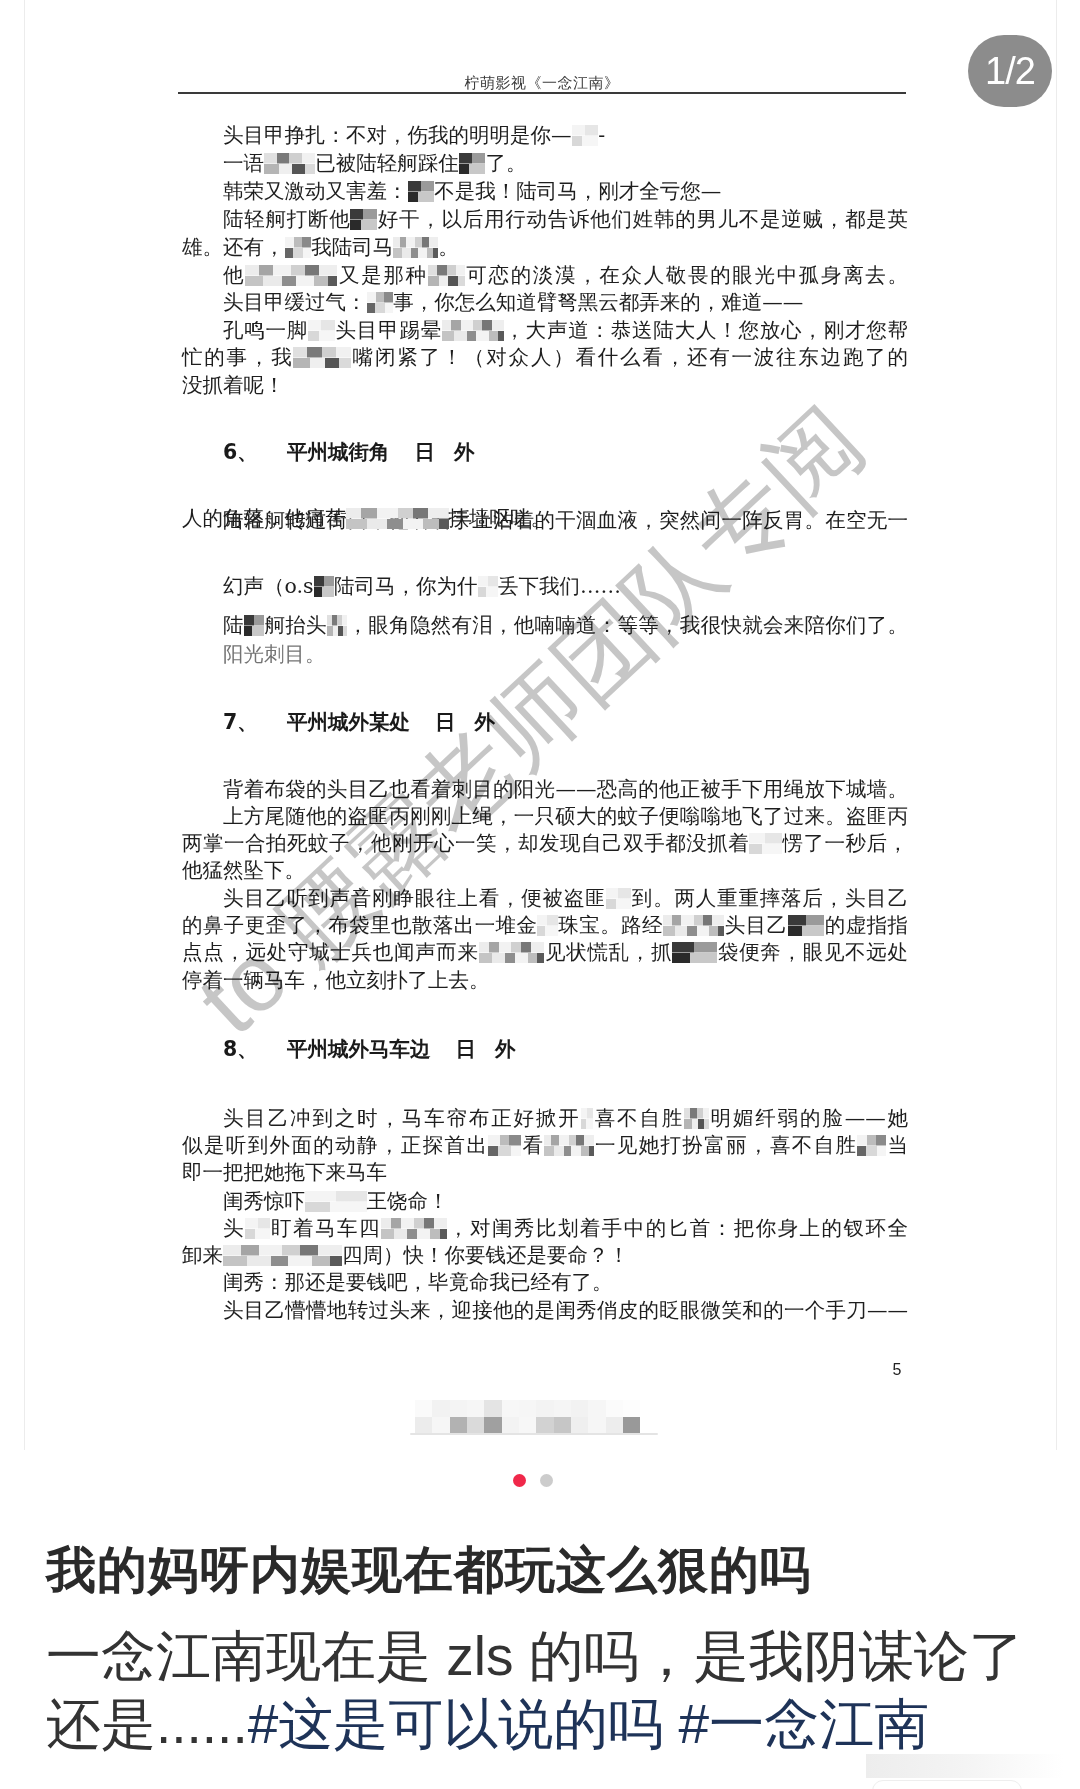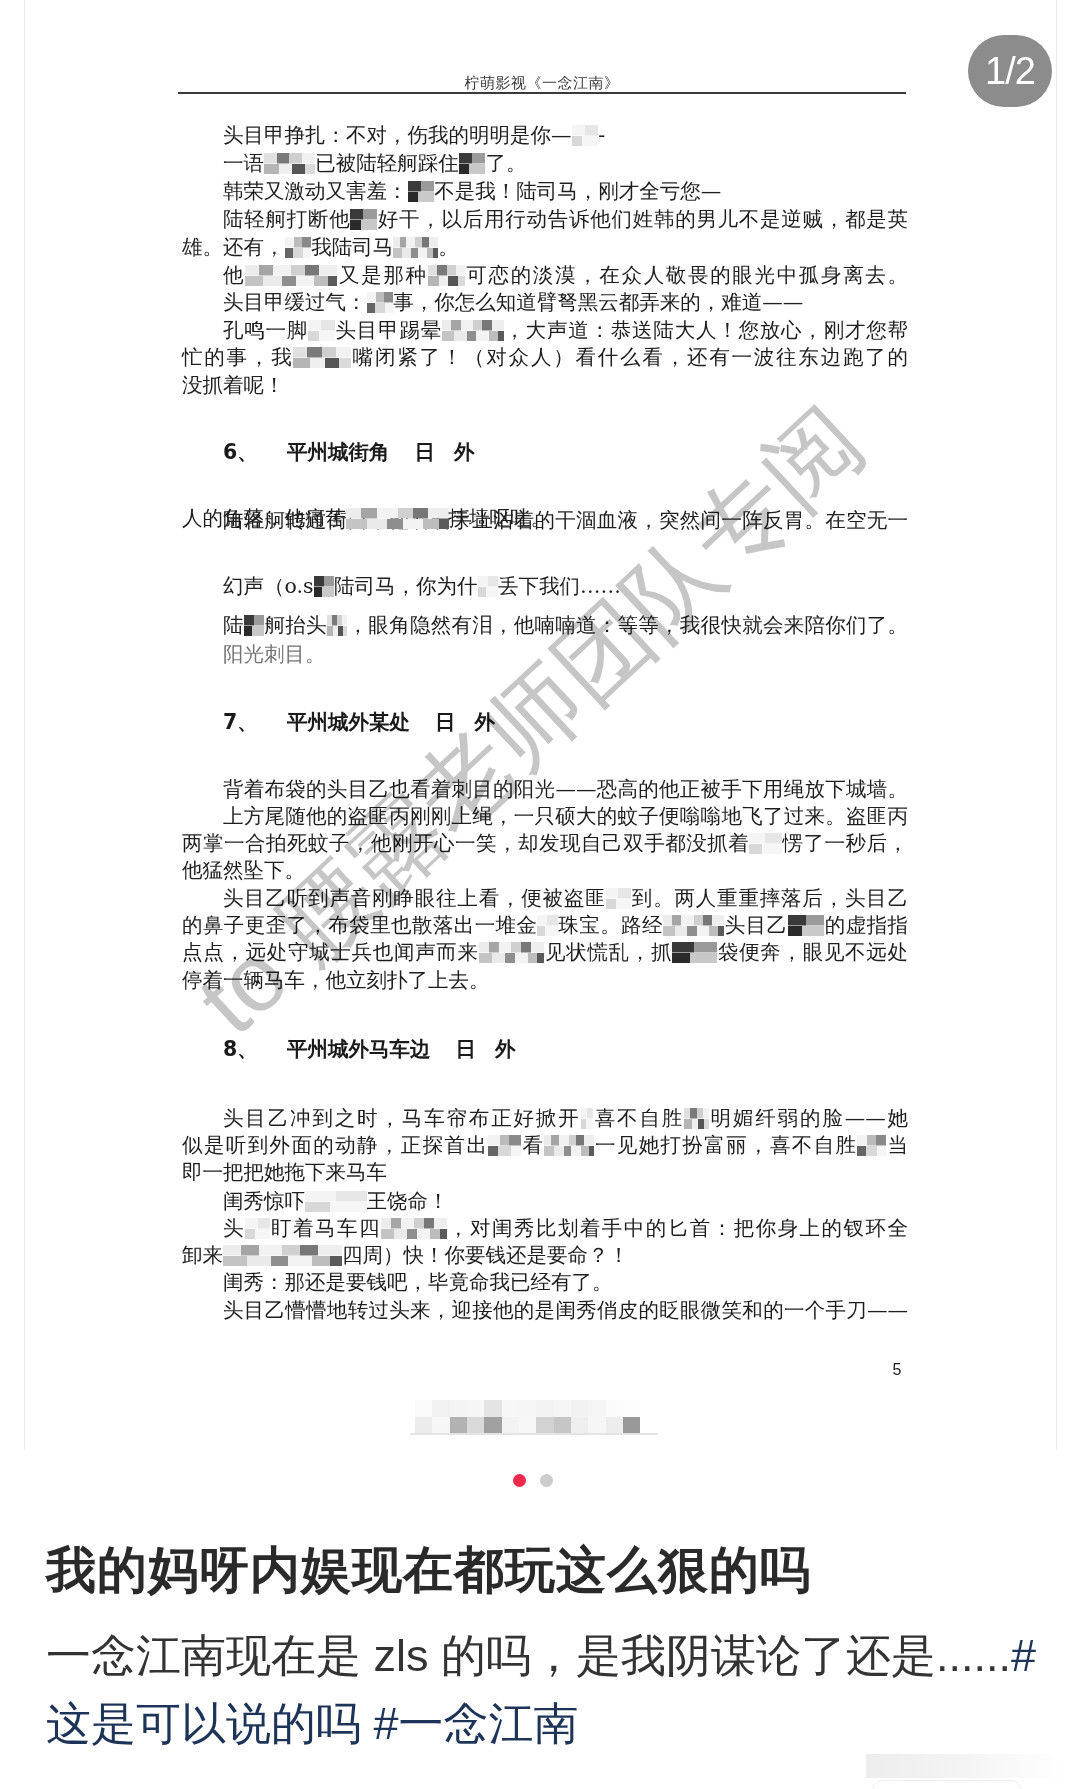--- a/index.html
+++ b/index.html
@@ -46,21 +46,21 @@
     transform:rotate(-43deg);mix-blend-mode:multiply;pointer-events:none;}
 
   .badge{position:absolute;left:968px;top:35px;width:84px;height:72px;border-radius:36px;background:#8c8c8c;color:#ffffff;
     font-family:"Liberation Sans",sans-serif;font-size:38px;line-height:72px;text-align:center;letter-spacing:-1px;}
 
   .dots{position:absolute;left:513px;top:1474px;height:14px;display:flex;gap:14px;}
   .dot{width:13px;height:13px;border-radius:50%;background:#cccccc;}
   .dot.active{background:#f0284a;}
 
   .title{position:absolute;left:46px;top:1540px;width:1000px;font-family:"DejaVu Sans","Liberation Sans",sans-serif;font-weight:700;font-size:50px;line-height:60px;letter-spacing:1px;color:#2a2a2a;white-space:nowrap;}
-  .body{position:absolute;left:46px;top:1622px;width:1000px;font-family:"Liberation Sans","DejaVu Sans",sans-serif;font-size:45px;line-height:68px;color:#333333;}
+  .body{position:absolute;left:46px;top:1622px;width:1000px;font-family:"Liberation Sans","DejaVu Sans",sans-serif;font-size:55px;line-height:68px;color:#333333;}
   .tag{color:#1e3358;}
 
   .frag-bar{position:absolute;left:866px;top:1754px;width:198px;height:24px;background:linear-gradient(90deg,#ededed,#f4f4f4 50%,#ffffff);}
   .frag-pill{position:absolute;left:872px;top:1780px;width:148px;height:22px;border:1px solid #eeeeee;border-radius:11px;background:#ffffff;}
 </style>
 </head>
 <body>
 
 <div id="root">
 

